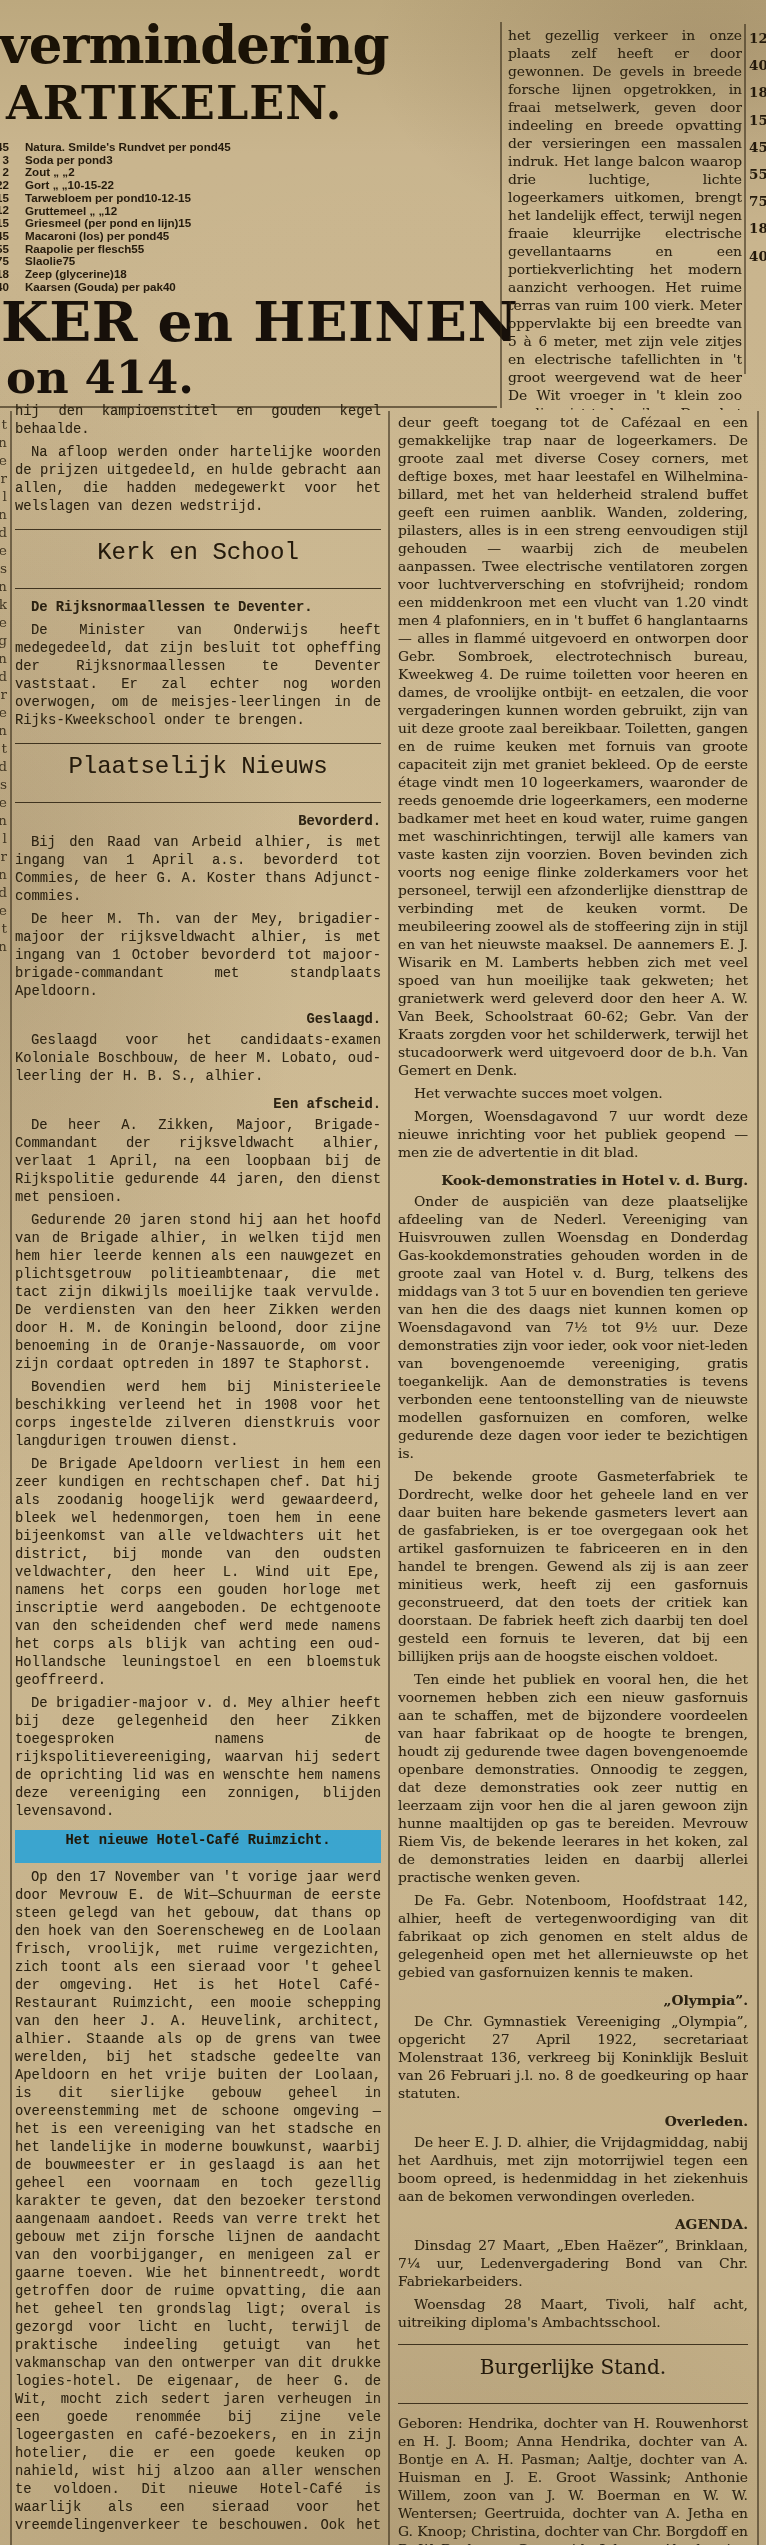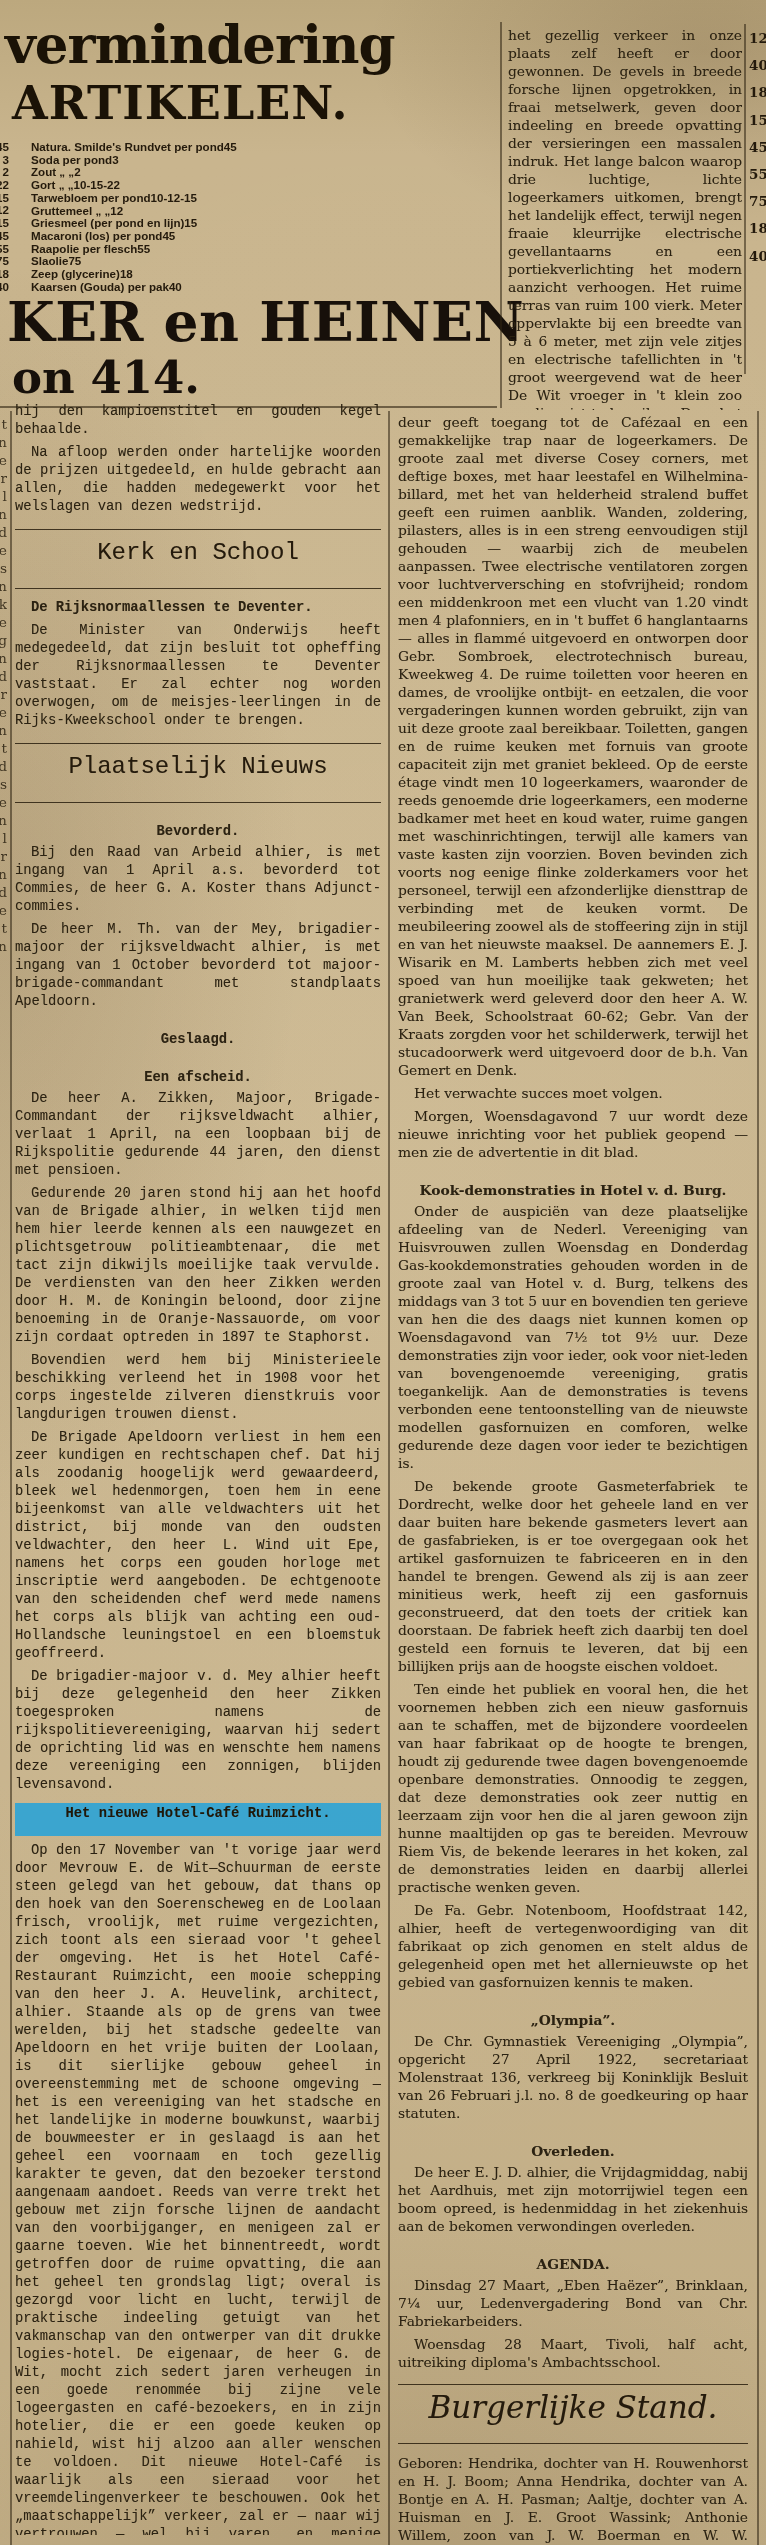--- a/index.html
+++ b/index.html
@@ -12,34 +12,34 @@
       radial-gradient(ellipse 420px 900px at 1% 35%, rgba(80,58,30,0.16), transparent 70%),
       radial-gradient(ellipse 700px 500px at 55% 101%, rgba(82,60,32,0.14), transparent 70%),
       radial-gradient(ellipse 900px 1400px at 50% 45%, rgba(255,244,214,0.10), transparent 75%),
       linear-gradient(180deg, #bca87e 0%, #c9b58e 6%, #c8b48d 70%, #c0ac84 100%);
     color: #261d10;
   }
   .col { position: absolute; overflow: hidden; font-size: 13.8px; line-height: 18px;
          text-align: justify; color: #2b2212; text-shadow: 0.2px 0.2px 0 rgba(40,30,15,0.22); }
   .col p { margin: 0 0 5px; text-indent: 16px; }
   .col p.noindent { text-indent: 0; }
-  .minihead { text-align: center; font-weight: bold; text-indent: 0 !important; margin: 20px 0 3px !important; }
+  .minihead { text-align: right; font-weight: bold; text-indent: 0 !important; margin: 10px 0 3px !important; }
   .ruledhead { text-align: center; font-weight: normal; font-size: 24px; line-height: 27px;
                padding: 9px 0 22px; margin: 13px 0 10px; color: #241a0c;
                border-top: 1.6px solid rgba(41,30,14,0.85); border-bottom: 1.6px solid rgba(41,30,14,0.85); }
-  .ruledhead.big { font-size: 31px; font-style: italic; }
+  .ruledhead.big { font-size: 20px; }
   .highlight { background: rgba(47,164,213,0.92); text-align: center; font-weight: bold;
                text-indent: 0 !important; padding: 2px 2px 13px; margin: 9px 0 6px !important; color: #20180a; }
   .leadbold { font-weight: bold; margin-top: 6px !important; }
 
   .col-left        { left: 15px;  top: 403px; width: 366px; height: 2132px; font-family: Liberation Mono, monospace; }
   .col-right-lower { left: 398px; top: 413px; width: 350px; height: 2132px; }
   .col-right-upper { left: 508px; top: 26px;  width: 234px; height: 384px; }
 
-  .ad { position: absolute; left: 14px; top: 0; width: 552px; height: 410px; }
+  .ad { position: absolute; left: 8px; top: 0; width: 552px; height: 410px; }
   .ad-line1 { position: absolute; top: 16px; left: -9px; font-size: 53px; line-height: 56px;
               font-weight: bold; letter-spacing: -1px; color: #1a1206; white-space: nowrap; }
   .ad-line2 { position: absolute; top: 78px; left: -2px; font-size: 46px; line-height: 50px;
               font-weight: bold; letter-spacing: 1px; color: #1a1206; white-space: nowrap; }
   .price-table { position: absolute; top: 141px; left: 17px; width: 441px;
                  font-family: "Liberation Sans", sans-serif; font-size: 11.6px; line-height: 12.7px;
                  font-weight: bold; color: #241a0c; }
   .price-row { display: flex; }
   .price-label { white-space: nowrap; }
   .ad-name  { position: absolute; top: 293px; left: -7px; font-size: 55px; line-height: 58px;
@@ -217,20 +217,21 @@
     <p class="noindent">hij den kampioenstitel en gouden kegel behaalde.</p>
     <p>Na afloop werden onder hartelijke woorden de prijzen uitgedeeld, en hulde gebracht aan allen, die hadden medegewerkt voor het welslagen van dezen wedstrijd.</p>
     <h2 class="ruledhead">Kerk en School</h2>
     <p class="leadbold">De Rijksnormaallessen te Deventer.</p>
     <p>De Minister van Onderwijs heeft medegedeeld, dat zijn besluit tot opheffing der Rijksnormaallessen te Deventer vaststaat. Er zal echter nog worden overwogen, om de meisjes-leerlingen in de Rijks-Kweekschool onder te brengen.</p>
     <h2 class="ruledhead">Plaatselijk Nieuws</h2>
     <p class="minihead">Bevorderd.</p>
     <p>Bij den Raad van Arbeid alhier, is met ingang van 1 April a.s. bevorderd tot Commies, de heer G. A. Koster thans Adjunct-commies.</p>
     <p>De heer M. Th. van der Mey, brigadier-majoor der rijksveldwacht alhier, is met ingang van 1 October bevorderd tot majoor-brigade-commandant met standplaats Apeldoorn.</p>
     <p class="minihead">Geslaagd.</p>
+    <p>Geslaagd voor het candidaats-examen Koloniale Boschbouw, de heer M. Lobato, oud-leerling der H. B. S., alhier.</p>
     <p class="minihead">Een afscheid.</p>
     <p>De heer A. Zikken, Majoor, Brigade-Commandant der rijksveldwacht alhier, verlaat 1 April, na een loopbaan bij de Rijkspolitie gedurende 44 jaren, den dienst met pensioen.</p>
     <p>Gedurende 20 jaren stond hij aan het hoofd van de Brigade alhier, in welken tijd men hem hier leerde kennen als een nauwgezet en plichtsgetrouw politieambtenaar, die met tact zijn dikwijls moeilijke taak vervulde. De verdiensten van den heer Zikken werden door H. M. de Koningin beloond, door zijne benoeming in de Oranje-Nassauorde, om voor zijn cordaat optreden in 1897 te Staphorst.</p>
     <p>Bovendien werd hem bij Ministerieele beschikking verleend het in 1908 voor het corps ingestelde zilveren dienstkruis voor langdurigen trouwen dienst.</p>
     <p>De Brigade Apeldoorn verliest in hem een zeer kundigen en rechtschapen chef. Dat hij als zoodanig hoogelijk werd gewaardeerd, bleek wel hedenmorgen, toen hem in eene bijeenkomst van alle veldwachters uit het district, bij monde van den oudsten veldwachter, den heer L. Wind uit Epe, namens het corps een gouden horloge met inscriptie werd aangeboden. De echtgenoote van den scheidenden chef werd mede namens het corps als blijk van achting een oud-Hollandsche leuningstoel en een bloemstuk geoffreerd.</p>
     <p>De brigadier-majoor v. d. Mey alhier heeft bij deze gelegenheid den heer Zikken toegesproken namens de rijkspolitievereeniging, waarvan hij sedert de oprichting lid was en wenschte hem namens deze vereeniging een zonnigen, blijden levensavond.</p>
     <p class="highlight">Het nieuwe Hotel-Café Ruimzicht.</p>
     <p>Op den 17 November van 't vorige jaar werd door Mevrouw E. de Wit—Schuurman de eerste steen gelegd van het gebouw, dat thans op den hoek van den Soerenscheweg en de Loolaan frisch, vroolijk, met ruime vergezichten, zich toont als een sieraad voor 't geheel der omgeving. Het is het Hotel Café-Restaurant Ruimzicht, een mooie schepping van den heer J. A. Heuvelink, architect, alhier. Staande als op de grens van twee werelden, bij het stadsche gedeelte van Apeldoorn en het vrije buiten der Loolaan, is dit sierlijke gebouw geheel in overeenstemming met de schoone omgeving — het is een vereeniging van het stadsche en het landelijke in moderne bouwkunst, waarbij de bouwmeester er in geslaagd is aan het geheel een voornaam en toch gezellig karakter te geven, dat den bezoeker terstond aangenaam aandoet. Reeds van verre trekt het gebouw met zijn forsche lijnen de aandacht van den voorbijganger, en menigeen zal er gaarne toeven. Wie het binnentreedt, wordt getroffen door de ruime opvatting, die aan het geheel ten grondslag ligt; overal is gezorgd voor licht en lucht, terwijl de praktische indeeling getuigt van het vakmanschap van den ontwerper van dit drukke logies-hotel. De eigenaar, de heer G. de Wit, mocht zich sedert jaren verheugen in een goede renommée bij zijne vele logeergasten en café-bezoekers, en in zijn hotelier, die er een goede keuken op nahield, wist hij alzoo aan aller wenschen te voldoen. Dit nieuwe Hotel-Café is waarlijk als een sieraad voor het vreemdelingenverkeer te beschouwen. Ook het „maatschappelijk” verkeer, zal er — naar wij vertrouwen — wel bij varen, en menige vergadering zal in de nieuwe zalen worden gehouden. Aan den feestelijken openingsavond zal, naar wij vernemen, een muzikale omlijsting niet ontbreken, terwijl het geheele gebouw in een zee van licht zal baden. Reeds nu verdringen zich dagelijks tal van belangstellenden voor de groote spiegelruiten, om een blik te werpen in de smaakvol ingerichte zalen, en algemeen is het oordeel, dat hier iets goeds tot stand werd gebracht. Moge het den ondernemenden eigenaar gegeven zijn, nog vele jaren in zijn schoone schepping werkzaam te wezen, en moge het nieuwe Ruimzicht worden wat het naar zijn naam belooft: een plaats vanwaar men wijd en zijd een vrij en blij uitzicht geniet.</p>
   </div>
 

